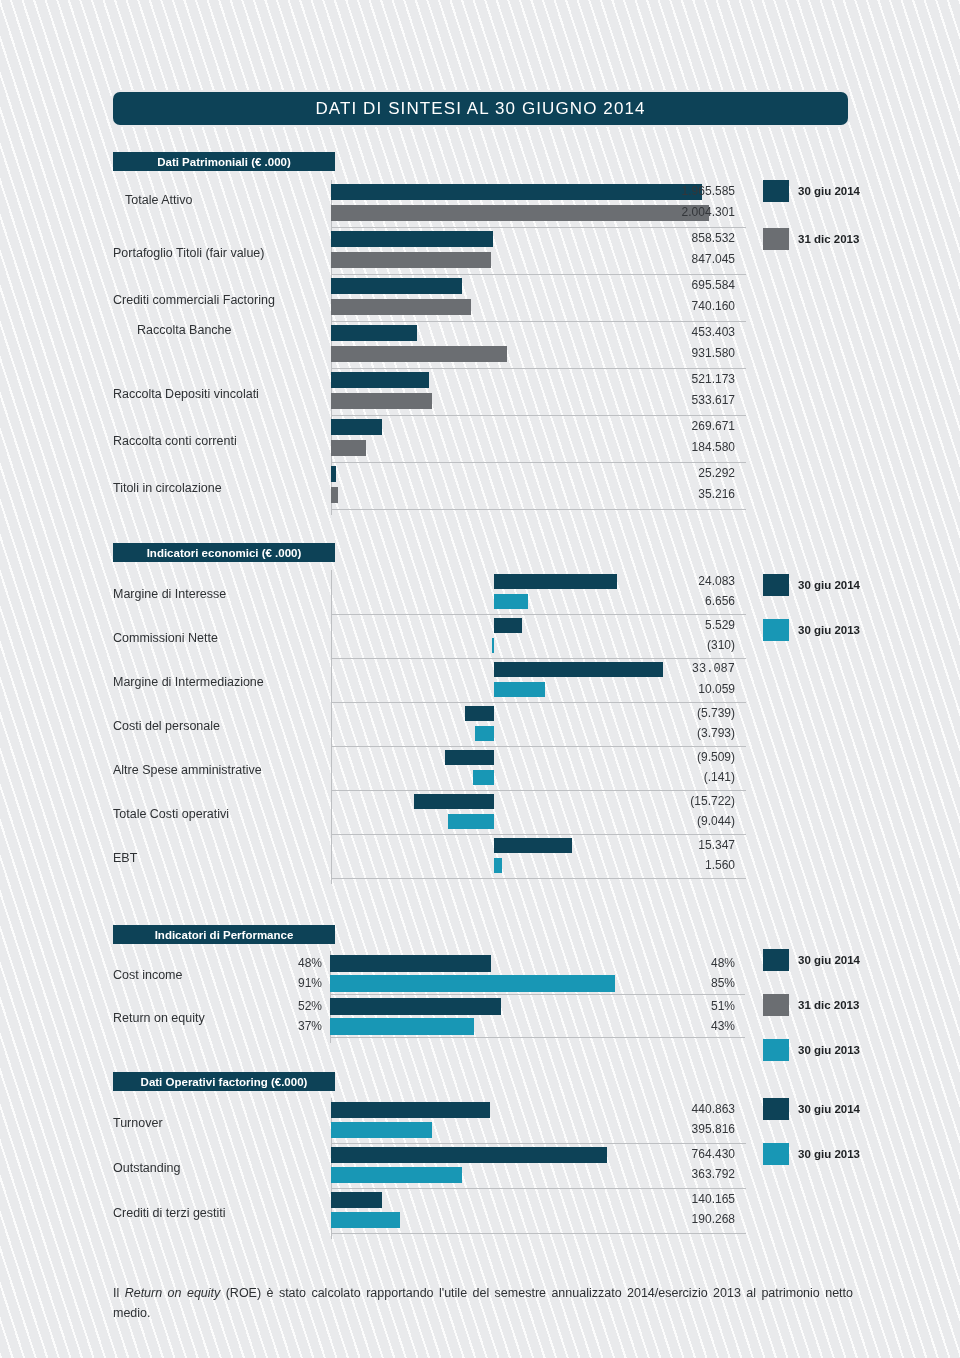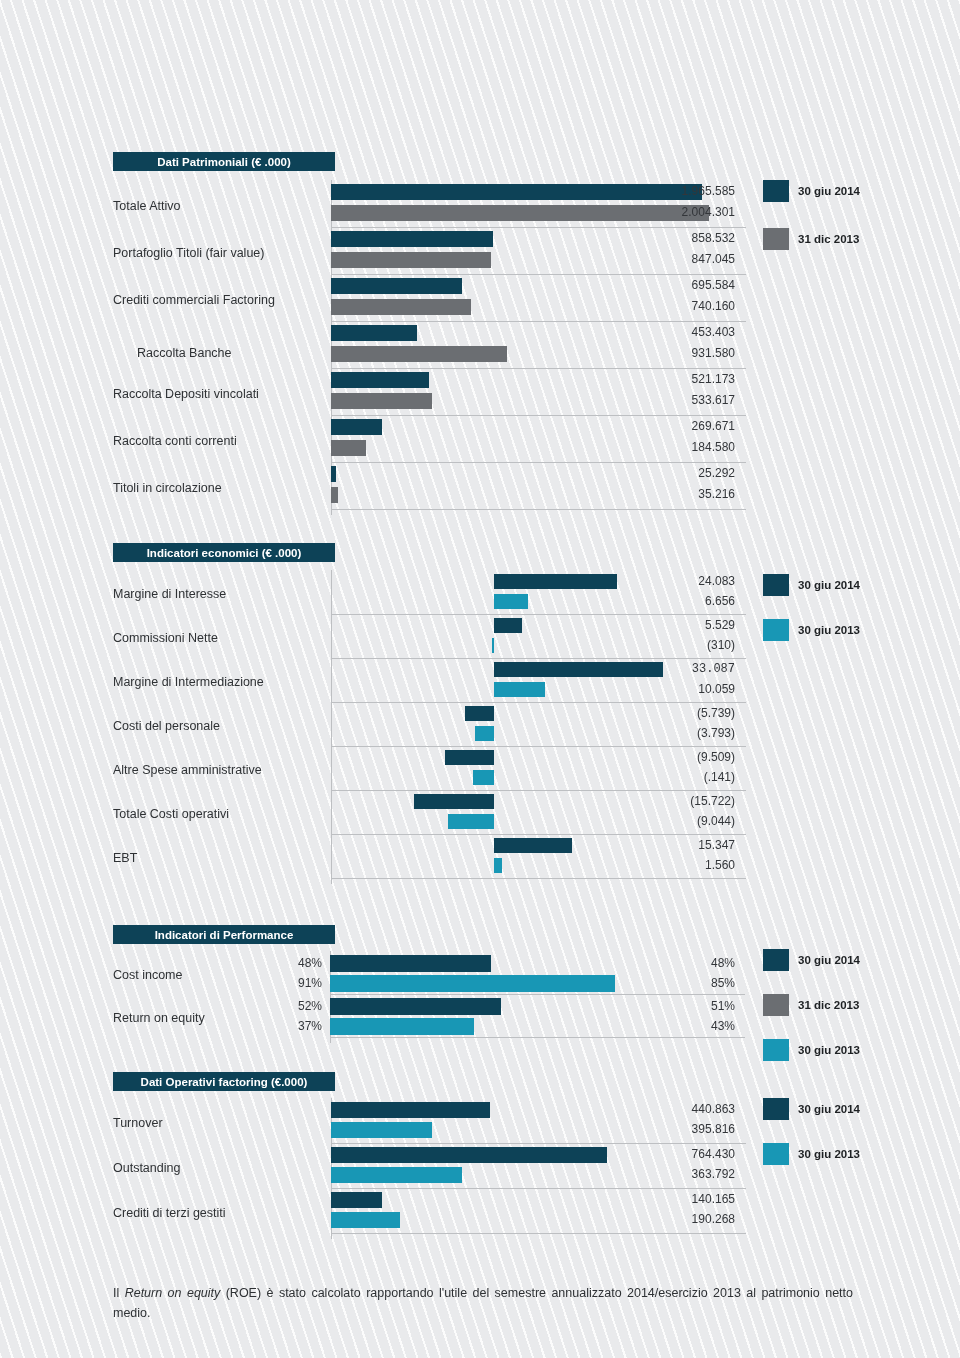--- a/index.html
+++ b/index.html
@@ -80,45 +80,48 @@
   }
   .foot i{font-style:italic;}
 </style>
 </head>
 <body>
 
 <div class="texture"></div>
 
 <div class="page">
 
+  <div class="title-bar">
+    <span class="t">DATI DI SINTESI AL 30 GIUGNO 2014</span>
+  </div>
 
   <div class="sec-head" style="left:113px;top:152px;width:222px;">
     <span>Dati Patrimoniali (€ .000)</span>
   </div>
   <div class="chart" id="chart-patrimoniali" style="left:113px;top:176px;width:740px;height:340px;">
       <div class="axis-v" style="left: 218px; top: 4px; height: 335px;"></div>
-      <div class="rowlabel" style="top: 23px;">Totale Attivo</div>
+      <div class="rowlabel" style="top: 17px; margin-left: 12px;">Totale Attivo</div>
       <div class="bar c2014" style="height: 16px; top: 8px; left: 218px; width: 370.781px;"></div>
       <div class="val" style="left: 472px; width: 150px; top: 8px;">1.965.585</div>
       <div class="bar c2013d" style="height: 16px; top: 29px; left: 218px; width: 378.084px;"></div>
       <div class="val" style="left: 472px; width: 150px; top: 29px;">2.004.301</div>
       <div class="sep" style="left: 218px; width: 415px; top: 51px;"></div>
       <div class="rowlabel" style="top: 69.5px;">Portafoglio Titoli (fair value)</div>
       <div class="bar c2014" style="height: 16px; top: 55px; left: 218px; width: 161.95px;"></div>
       <div class="val" style="left: 472px; width: 150px; top: 55px;">858.532</div>
       <div class="bar c2013d" style="height: 16px; top: 76px; left: 218px; width: 159.783px;"></div>
       <div class="val" style="left: 472px; width: 150px; top: 76px;">847.045</div>
       <div class="sep" style="left: 218px; width: 415px; top: 98px;"></div>
       <div class="rowlabel" style="top: 116.5px;">Crediti commerciali Factoring</div>
       <div class="bar c2014" style="height: 16px; top: 102px; left: 218px; width: 131.212px;"></div>
       <div class="val" style="left: 472px; width: 150px; top: 102px;">695.584</div>
       <div class="bar c2013d" style="height: 16px; top: 123px; left: 218px; width: 139.621px;"></div>
       <div class="val" style="left: 472px; width: 150px; top: 123px;">740.160</div>
       <div class="sep" style="left: 218px; width: 415px; top: 145px;"></div>
-      <div class="rowlabel" style="top: 170px; padding-left: 24px;">Raccolta Banche</div>
+      <div class="rowlabel" style="top: 147px; padding-left: 24px;">Raccolta Banche</div>
       <div class="bar c2014" style="height: 16px; top: 149px; left: 218px; width: 85.5283px;"></div>
       <div class="val" style="left: 472px; width: 150px; top: 149px;">453.403</div>
       <div class="bar c2013d" style="height: 16px; top: 170px; left: 218px; width: 175.73px;"></div>
       <div class="val" style="left: 472px; width: 150px; top: 170px;">931.580</div>
       <div class="sep" style="left: 218px; width: 415px; top: 192px;"></div>
       <div class="rowlabel" style="top: 210.5px;">Raccolta Depositi vincolati</div>
       <div class="bar c2014" style="height: 16px; top: 196px; left: 218px; width: 98.3122px;"></div>
       <div class="val" style="left: 472px; width: 150px; top: 196px;">521.173</div>
       <div class="bar c2013d" style="height: 16px; top: 217px; left: 218px; width: 100.66px;"></div>
       <div class="val" style="left: 472px; width: 150px; top: 217px;">533.617</div>

